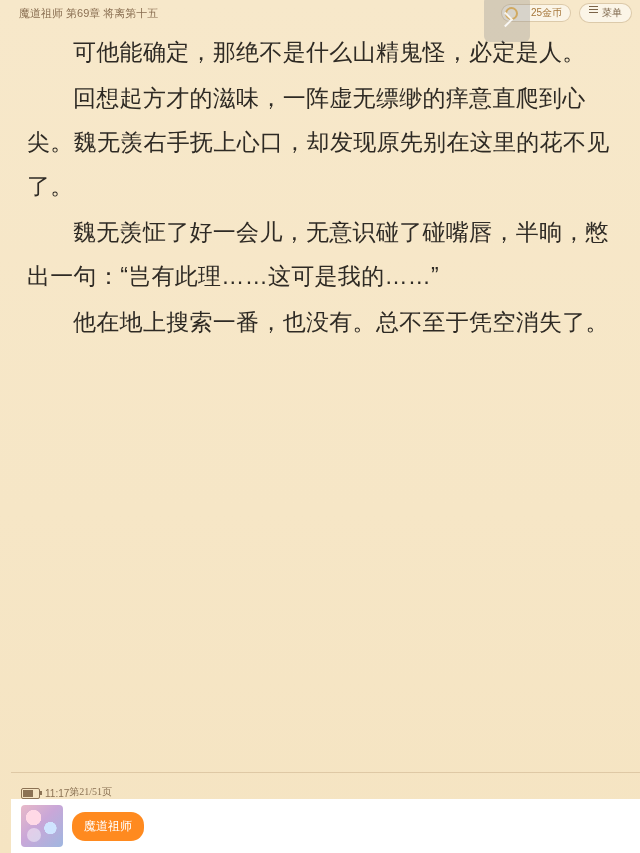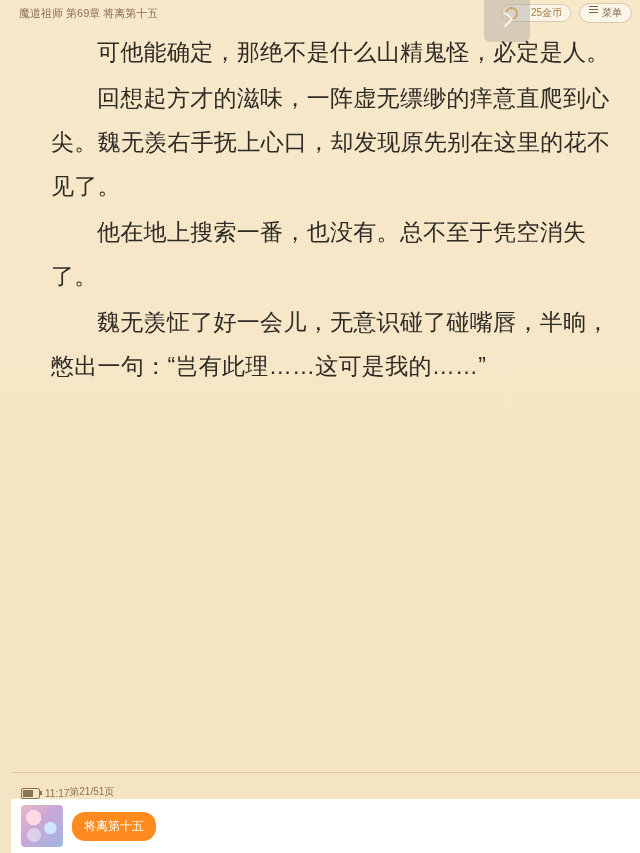--- a/index.html
+++ b/index.html
@@ -108,21 +108,20 @@
     line-height: 44px;
     color: #2e2a24;
     letter-spacing: 0.3px;
     overflow: hidden;
   }
   .content p {
     margin: 0 0 2px 0;
   }
   .content p.indent {
     text-indent: 2em;
-    margin-left: 24px;
   }
 
   
   .statusbar {
     flex: 0 0 26px;
     height: 26px;
     display: flex;
     align-items: flex-end;
     padding: 0 10px;
     font-size: 10px;
@@ -150,21 +149,21 @@
     background: #8b7254;
     display: block;
   }
   .status-left { display: flex; align-items: center; }
   .status-mid {
     flex: 1 1 auto;
     text-align: center;
     color: #b09a78;
     font-size: 9px;
   }
-  .status-right { white-space: nowrap; }
+  .status-right { white-space: nowrap; font-family: Liberation Serif, serif; }
 
   
   .ad {
     flex: 0 0 54px;
     height: 54px;
     background: #ffffff;
     display: flex;
     align-items: center;
     padding: 0 10px;
     gap: 9px;
@@ -251,32 +250,32 @@
           <i></i>
           <i></i>
         </span>
       <span>菜单</span>
     </div>
   </div>
 
   <div class="content">
     <p class="indent">可他能确定，那绝不是什么山精鬼怪，必定是人。</p>
     <p class="indent">回想起方才的滋味，一阵虚无缥缈的痒意直爬到心尖。魏无羡右手抚上心口，却发现原先别在这里的花不见了。</p>
+    <p class="indent">魏无羡怔了好一会儿，无意识碰了碰嘴唇，半晌，憋出一句：“岂有此理……这可是我的……”</p>
     <p class="indent">他在地上搜索一番，也没有。总不至于凭空消失了。</p>
-    <p class="indent">魏无羡怔了好一会儿，无意识碰了碰嘴唇，半晌，憋出一句：“岂有此理……这可是我的……”</p>
   </div>
 
   <div class="statusbar">
     <span class="status-left">
       <span class="battery">
           <i></i>
         </span>
       <span>11:17</span>
     </span>
     <span class="status-right">第21/51页</span>
   </div>
 
   <div class="ad">
     <div class="ad-thumb"></div>
-    <button class="ad-btn">将离第十五</button>
+    <button class="ad-btn">魔道祖师</button>
   </div>
 
 </div>
 
 </body></html>

